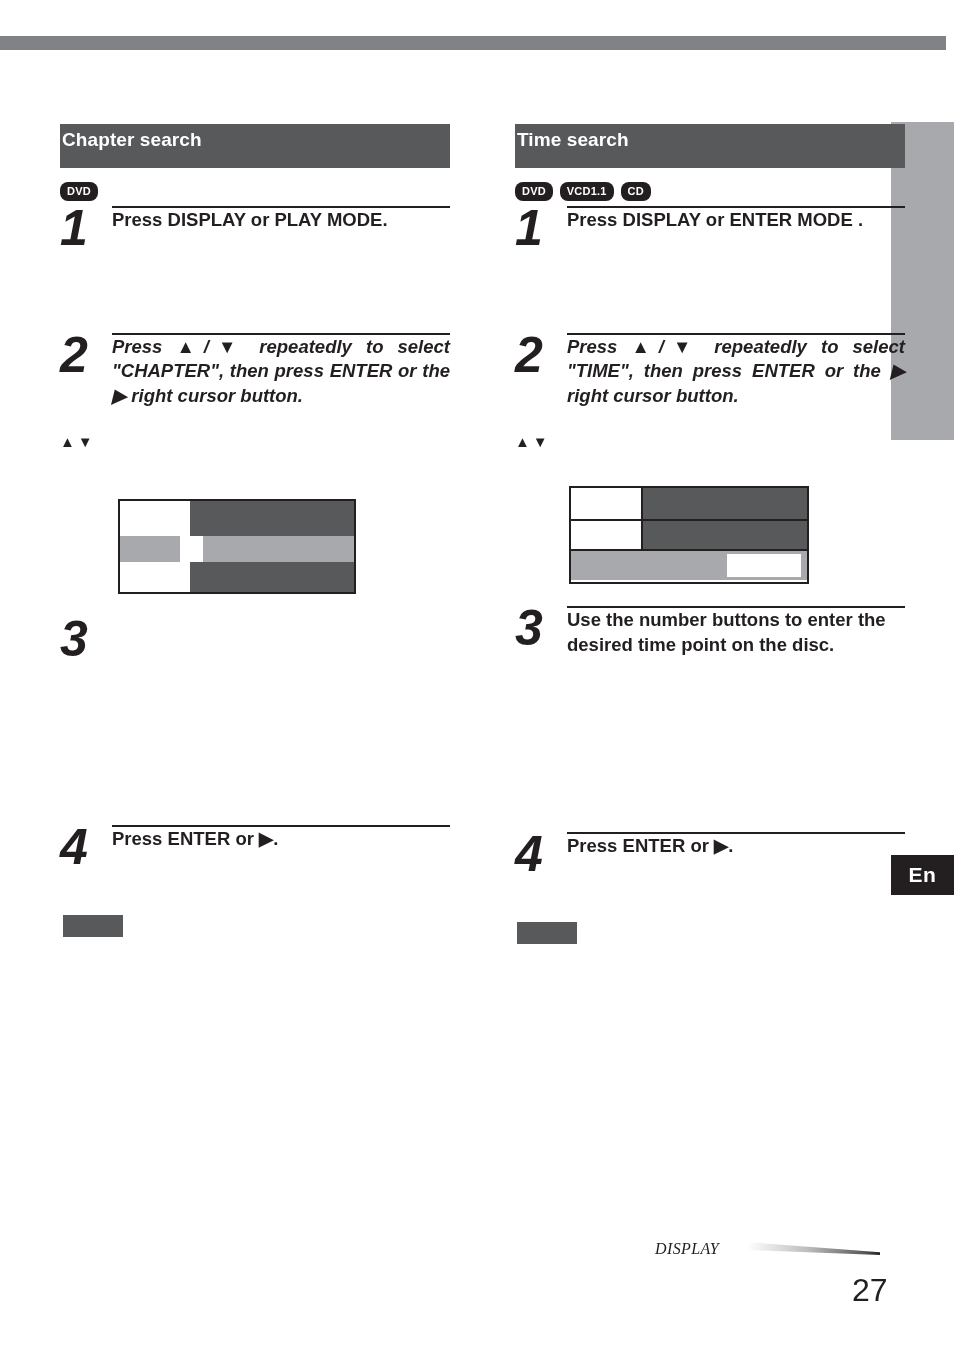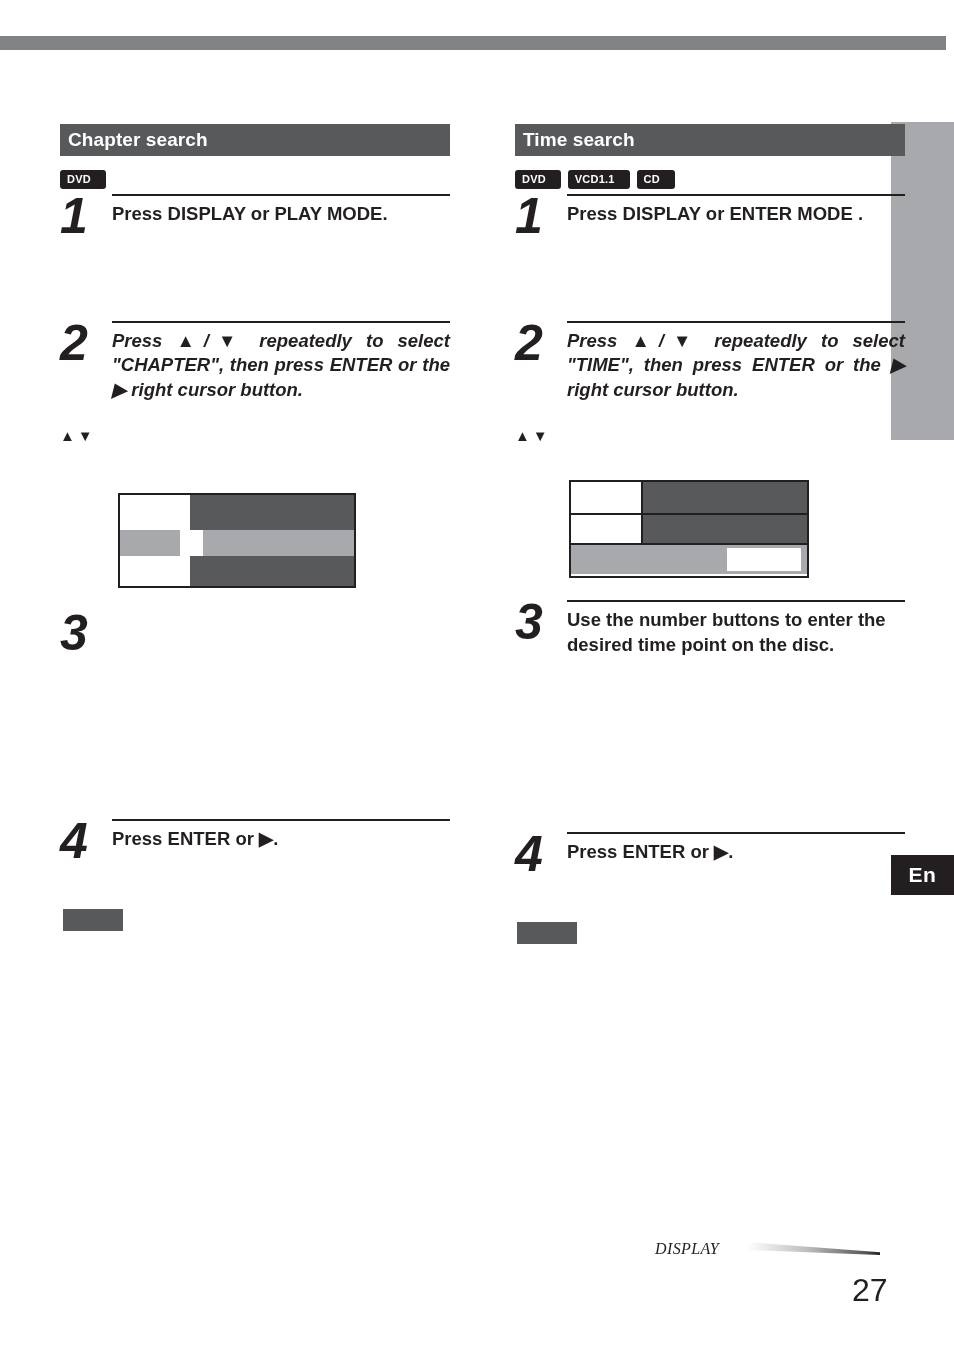--- a/index.html
+++ b/index.html
@@ -54,47 +54,47 @@
   
   .col {
     position: absolute;
     top: 124px;
     width: 390px;
   }
   .col-left  { left: 60px; }
   .col-right { left: 487px; margin-left: 28px; }
 
   .section-head {
-    height: 32px;
+    height: 44px;
     background: #58595b;
     color: #ffffff;
     font-size: 19px;
     font-weight: bold;
     line-height: 32px;
-    padding-left: 8px;
+    padding-left: 2px;
     box-sizing: border-box;
     letter-spacing: 0.1px;
   }
 
   
   .badges {
     margin-top: 14px;
     height: 18px;
     display: flex;
     gap: 7px;
     align-items: center;
   }
   .badge {
     background: #231f20;
     color: #ffffff;
     font-size: 11px;
     font-weight: bold;
     line-height: 1;
-    padding: 4px 15px 4px 7px;
-    border-radius: 3px;
+    padding: 4px 7px 4px 7px;
+    border-radius: 8px;
     letter-spacing: 0.2px;
     display: inline-block;
   }
 
   
   .step {
     position: relative;
     display: flex;
     align-items: flex-start;
   }
@@ -106,21 +106,20 @@
     font-weight: bold;
     font-style: italic;
     line-height: 0.82;
     color: #231f20;
     text-align: left;
     padding-top: 2px;
   }
   .step-body {
     flex: 1 1 auto;
     border-top: 2px solid #231f20;
-    padding-top: 6px;
   }
   .step-text {
     font-size: 18.5px;
     font-weight: bold;
     line-height: 1.32;
     color: #231f20;
   }
   .just .step-text { text-align: justify; font-style: italic; }
 
   

